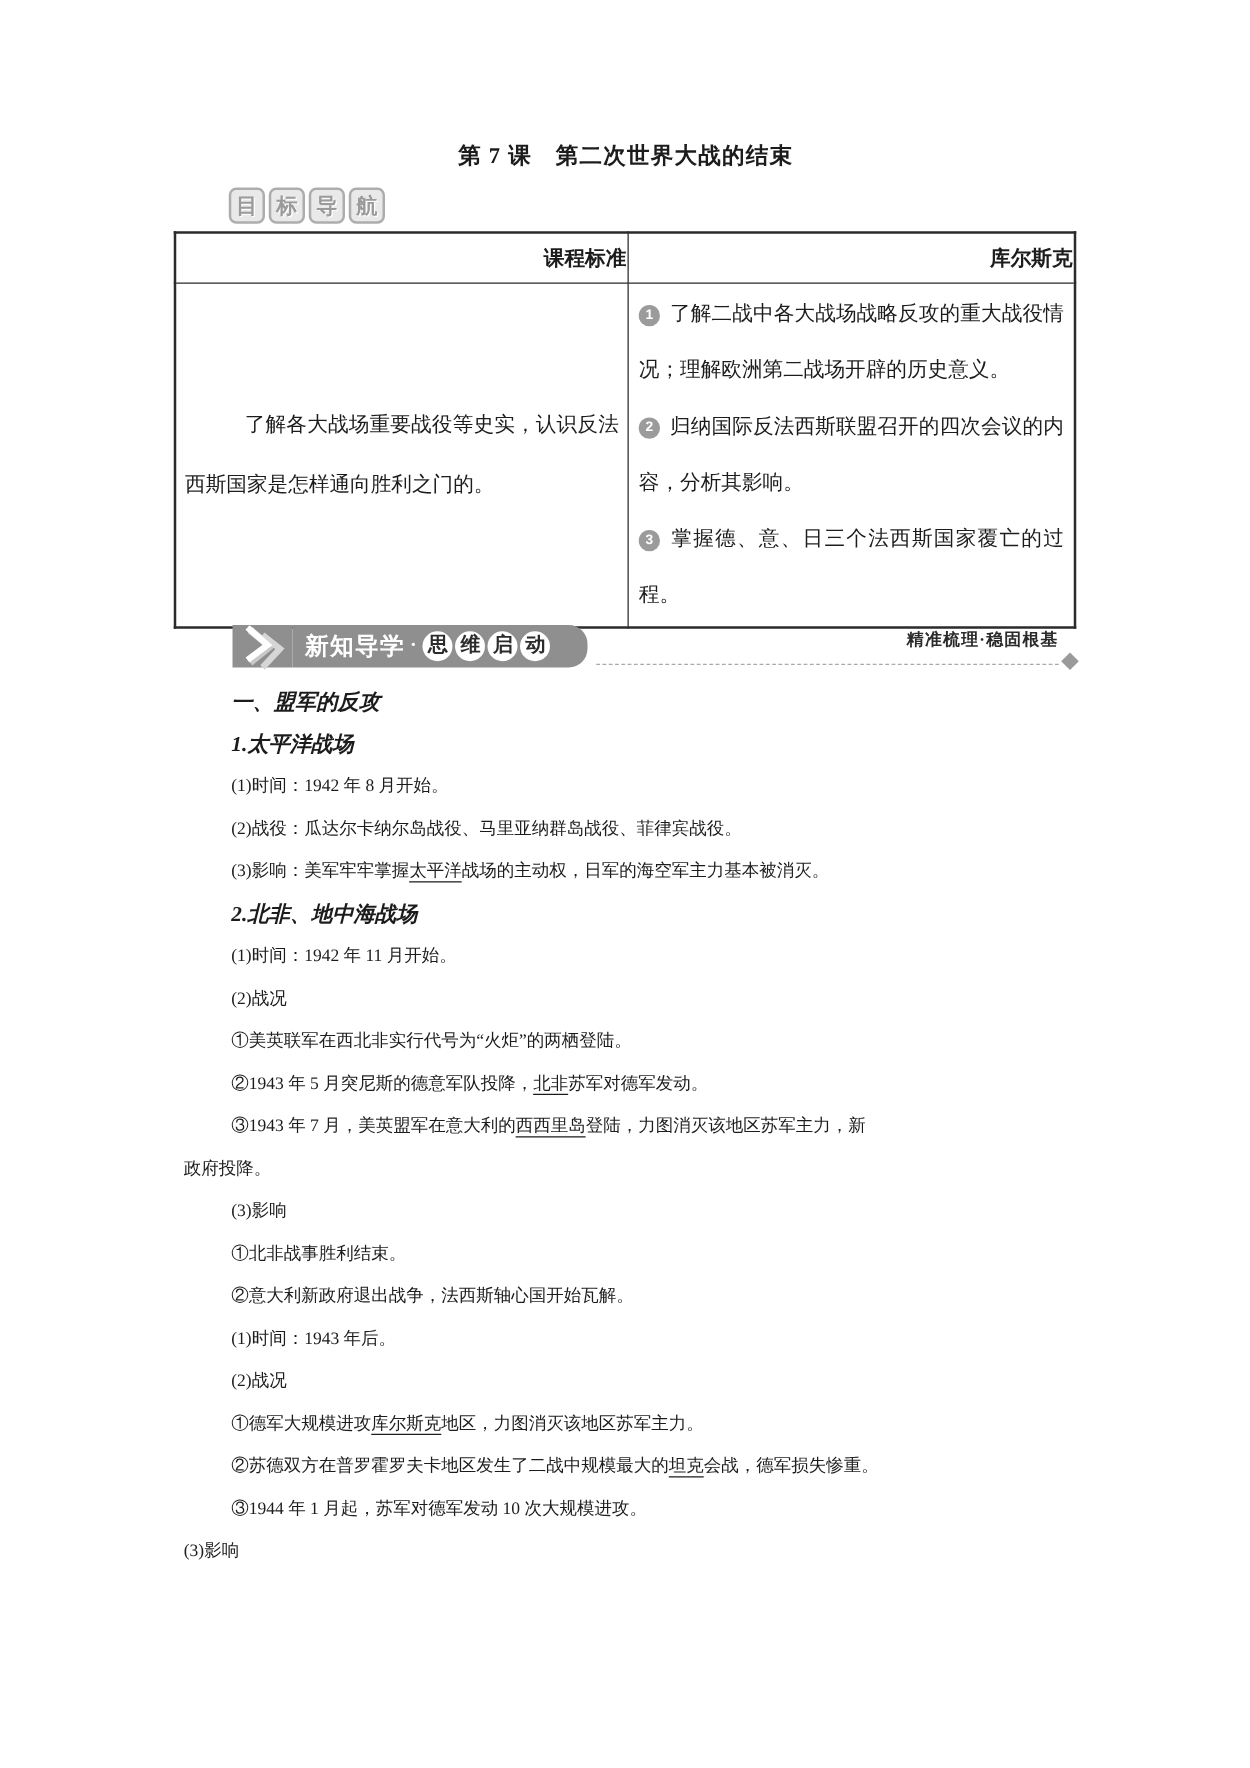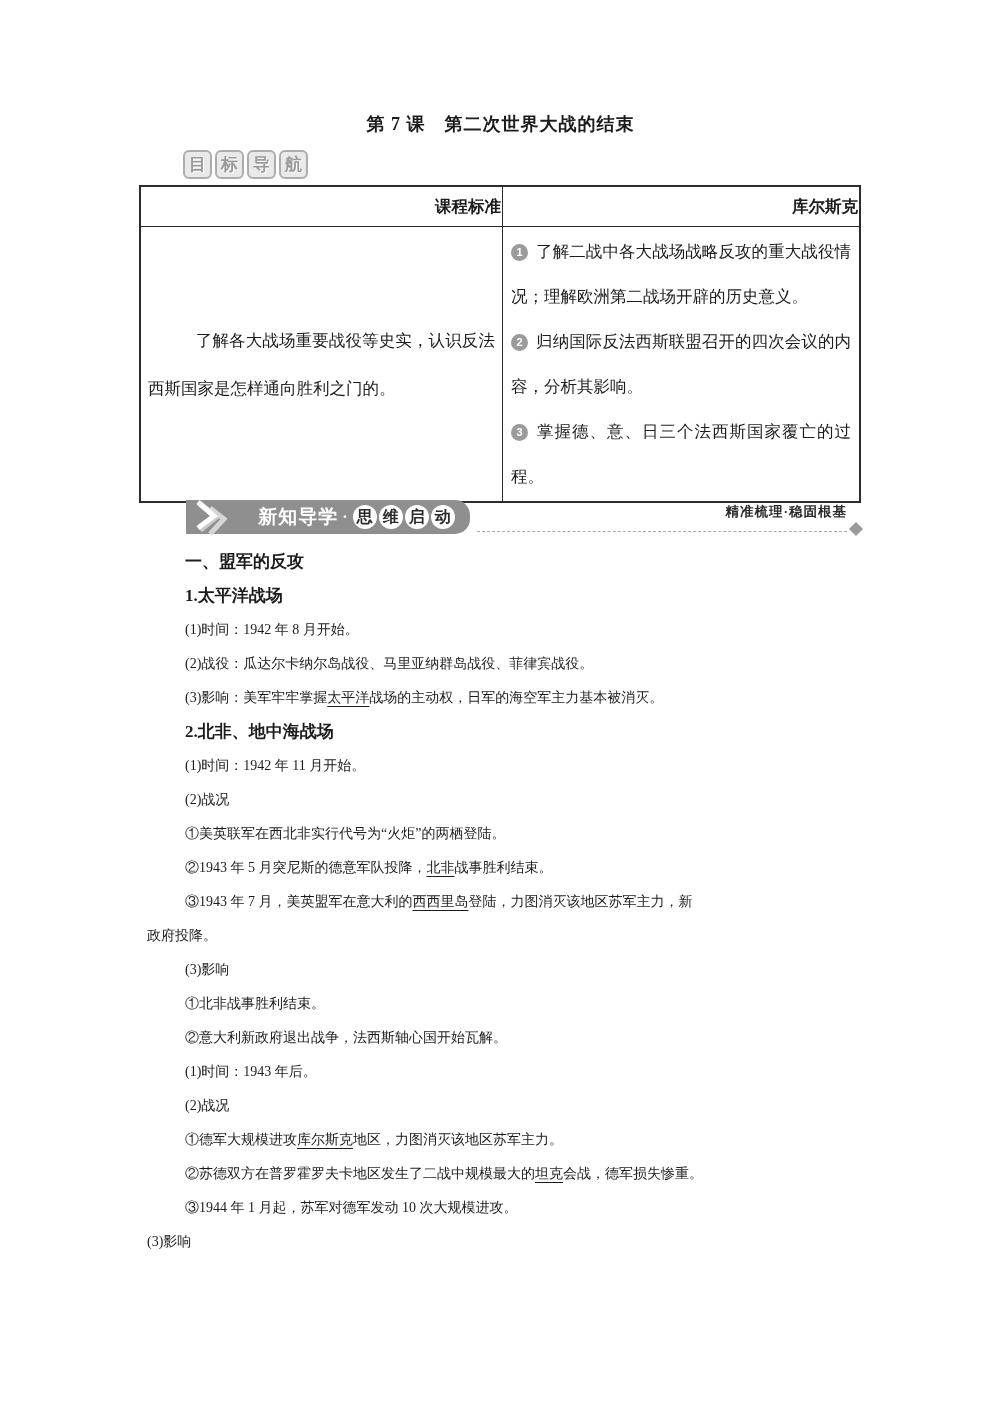--- a/index.html
+++ b/index.html
@@ -32,40 +32,40 @@
   td.obj p{margin:0;font-family:"Liberation Sans","DejaVu Sans",sans-serif;
         font-size:16.5px;line-height:45px;text-align:justify;}
   .cnum{display:inline-block;width:17px;height:17px;border-radius:50%;background:#9b9b9b;
         color:#fff;font-size:11px;line-height:17px;text-align:center;font-weight:bold;
         margin-right:8px;vertical-align:1px;text-indent:0;}
 
   
   .banner{position:absolute;top:500px;left:0;width:722px;height:40px;}
   .chevbox{position:absolute;left:47px;top:0;width:48px;height:34px;background:#8f8f8f;}
   .pill{position:absolute;left:95px;top:0;height:34px;width:236px;background:#8f8f8f;
-        border-radius:0 15px 15px 0;display:flex;align-items:center;padding-left:10px;box-sizing:border-box;justify-content:center;}
+        border-radius:0 15px 15px 0;display:flex;align-items:center;padding-left:10px;box-sizing:border-box;}
   .pill .bt{color:#fff;font-family:"Liberation Sans","DejaVu Sans",sans-serif;
         font-weight:bold;font-size:19px;letter-spacing:1px;}
   .pill .dot{color:#fff;font-weight:bold;margin:0 4px;font-size:16px;}
   .pill .cc{width:24px;height:24px;border-radius:50%;background:#fff;color:#2b2b2b;
         font-family:"Liberation Sans","DejaVu Sans",sans-serif;font-weight:bold;font-size:16px;
         line-height:24px;text-align:center;margin:0 1px;}
   .tagline{position:absolute;right:14px;top:3px;font-size:13.5px;font-weight:bold;color:#2b2b2b;
         font-family:"Liberation Serif","DejaVu Serif",serif;letter-spacing:1px;}
   .dash{position:absolute;left:338px;right:14px;top:31px;border-top:1.5px dashed #a9a9a9;}
   .diamond{position:absolute;right:0;top:24px;width:10px;height:10px;background:#9a9a9a;
         transform:rotate(45deg);}
 
   
   .bodytext{position:absolute;top:545px;left:8px;width:714px;}
   .bodytext p.line{margin:0;height:34px;line-height:34px;padding-left:38px;
         font-size:14px;white-space:nowrap;}
   .bodytext p.line.ni{padding-left:0;}
   .bodytext p.line.h{font-family:"Liberation Sans","DejaVu Sans",sans-serif;
-        font-weight:bold;font-size:17px;}
+        font-weight:bold;font-size:17px;font-style:italic;}
   .bodytext .u{text-decoration:underline;text-underline-offset:4px;}
   .bodytext .sn{font-family:"Liberation Serif","DejaVu Serif",serif;}
 </style>
 </head>
 <body>
 
 <div class="page">
   <div class="content">
 
     <div class="title">第 7 课　第二次世界大战的结束</div>
@@ -120,21 +120,21 @@
     <div class="bodytext">
         <p class="line h"><span>一、盟军的反攻</span></p>
         <p class="line h"><span class="sn">1.</span><span>太平洋战场</span></p>
         <p class="line "><span>(1)时间：1942 年 8 月开始。</span></p>
         <p class="line "><span>(2)战役：瓜达尔卡纳尔岛战役、马里亚纳群岛战役、菲律宾战役。</span></p>
         <p class="line "><span>(3)影响：美军牢牢掌握</span><span class="u">太平洋</span><span>战场的主动权，日军的海空军主力基本被消灭。</span></p>
         <p class="line h"><span class="sn">2.</span><span>北非、地中海战场</span></p>
         <p class="line "><span>(1)时间：1942 年 11 月开始。</span></p>
         <p class="line "><span>(2)战况</span></p>
         <p class="line "><span>①美英联军在西北非实行代号为“火炬”的两栖登陆。</span></p>
-        <p class="line "><span>②1943 年 5 月突尼斯的德意军队投降，</span><span class="u">北非</span><span>战事胜利结束。</span></p>
+        <p class="line "><span>②1943 年 5 月突尼斯的德意军队投降，</span><span class="u">北非</span><span>苏军对德军发动。</span></p>
         <p class="line "><span>③1943 年 7 月，美英盟军在意大利的</span><span class="u">西西里岛</span><span>登陆，力图消灭该地区苏军主力，新</span></p>
         <p class="line ni"><span>政府投降。</span></p>
         <p class="line "><span>(3)影响</span></p>
         <p class="line "><span>①北非战事胜利结束。</span></p>
         <p class="line "><span>②意大利新政府退出战争，法西斯轴心国开始瓦解。</span></p>
         <p class="line "><span>(1)时间：1943 年后。</span></p>
         <p class="line "><span>(2)战况</span></p>
         <p class="line "><span>①德军大规模进攻</span><span class="u">库尔斯克</span><span>地区，力图消灭该地区苏军主力。</span></p>
         <p class="line "><span>②苏德双方在普罗霍罗夫卡地区发生了二战中规模最大的</span><span class="u">坦克</span><span>会战，德军损失惨重。</span></p>
         <p class="line "><span>③1944 年 1 月起，苏军对德军发动 10 次大规模进攻。</span></p>

